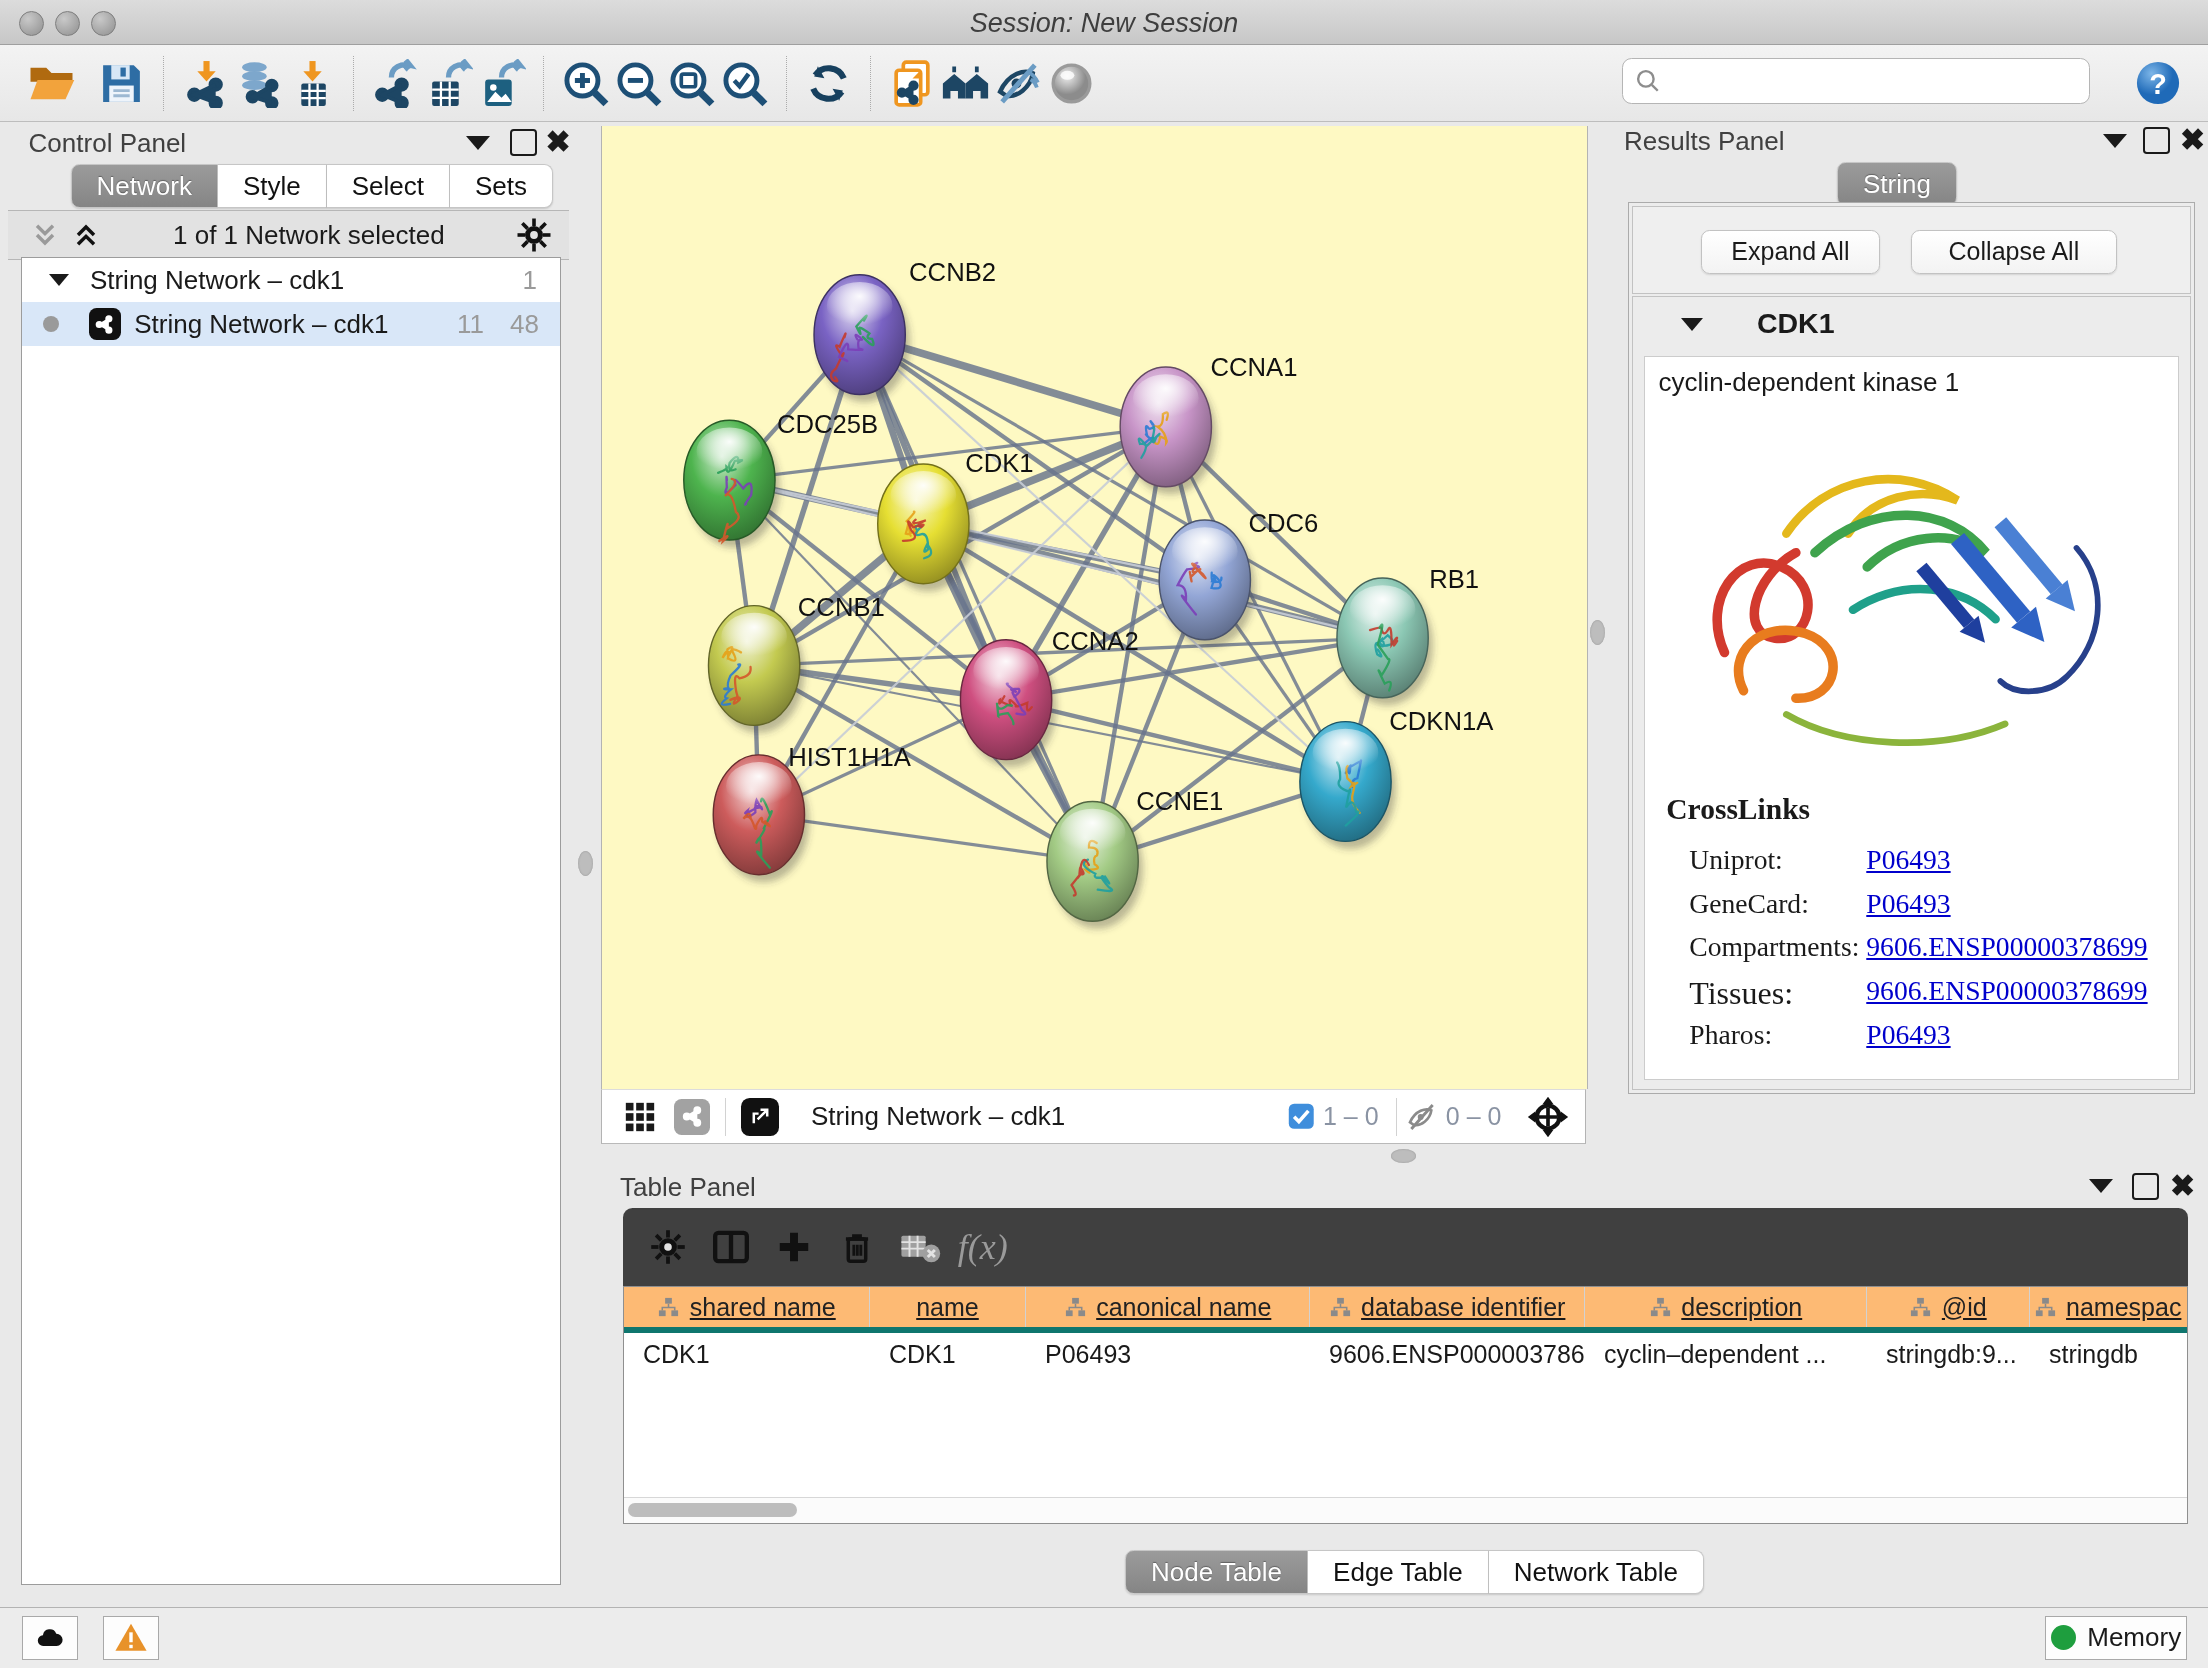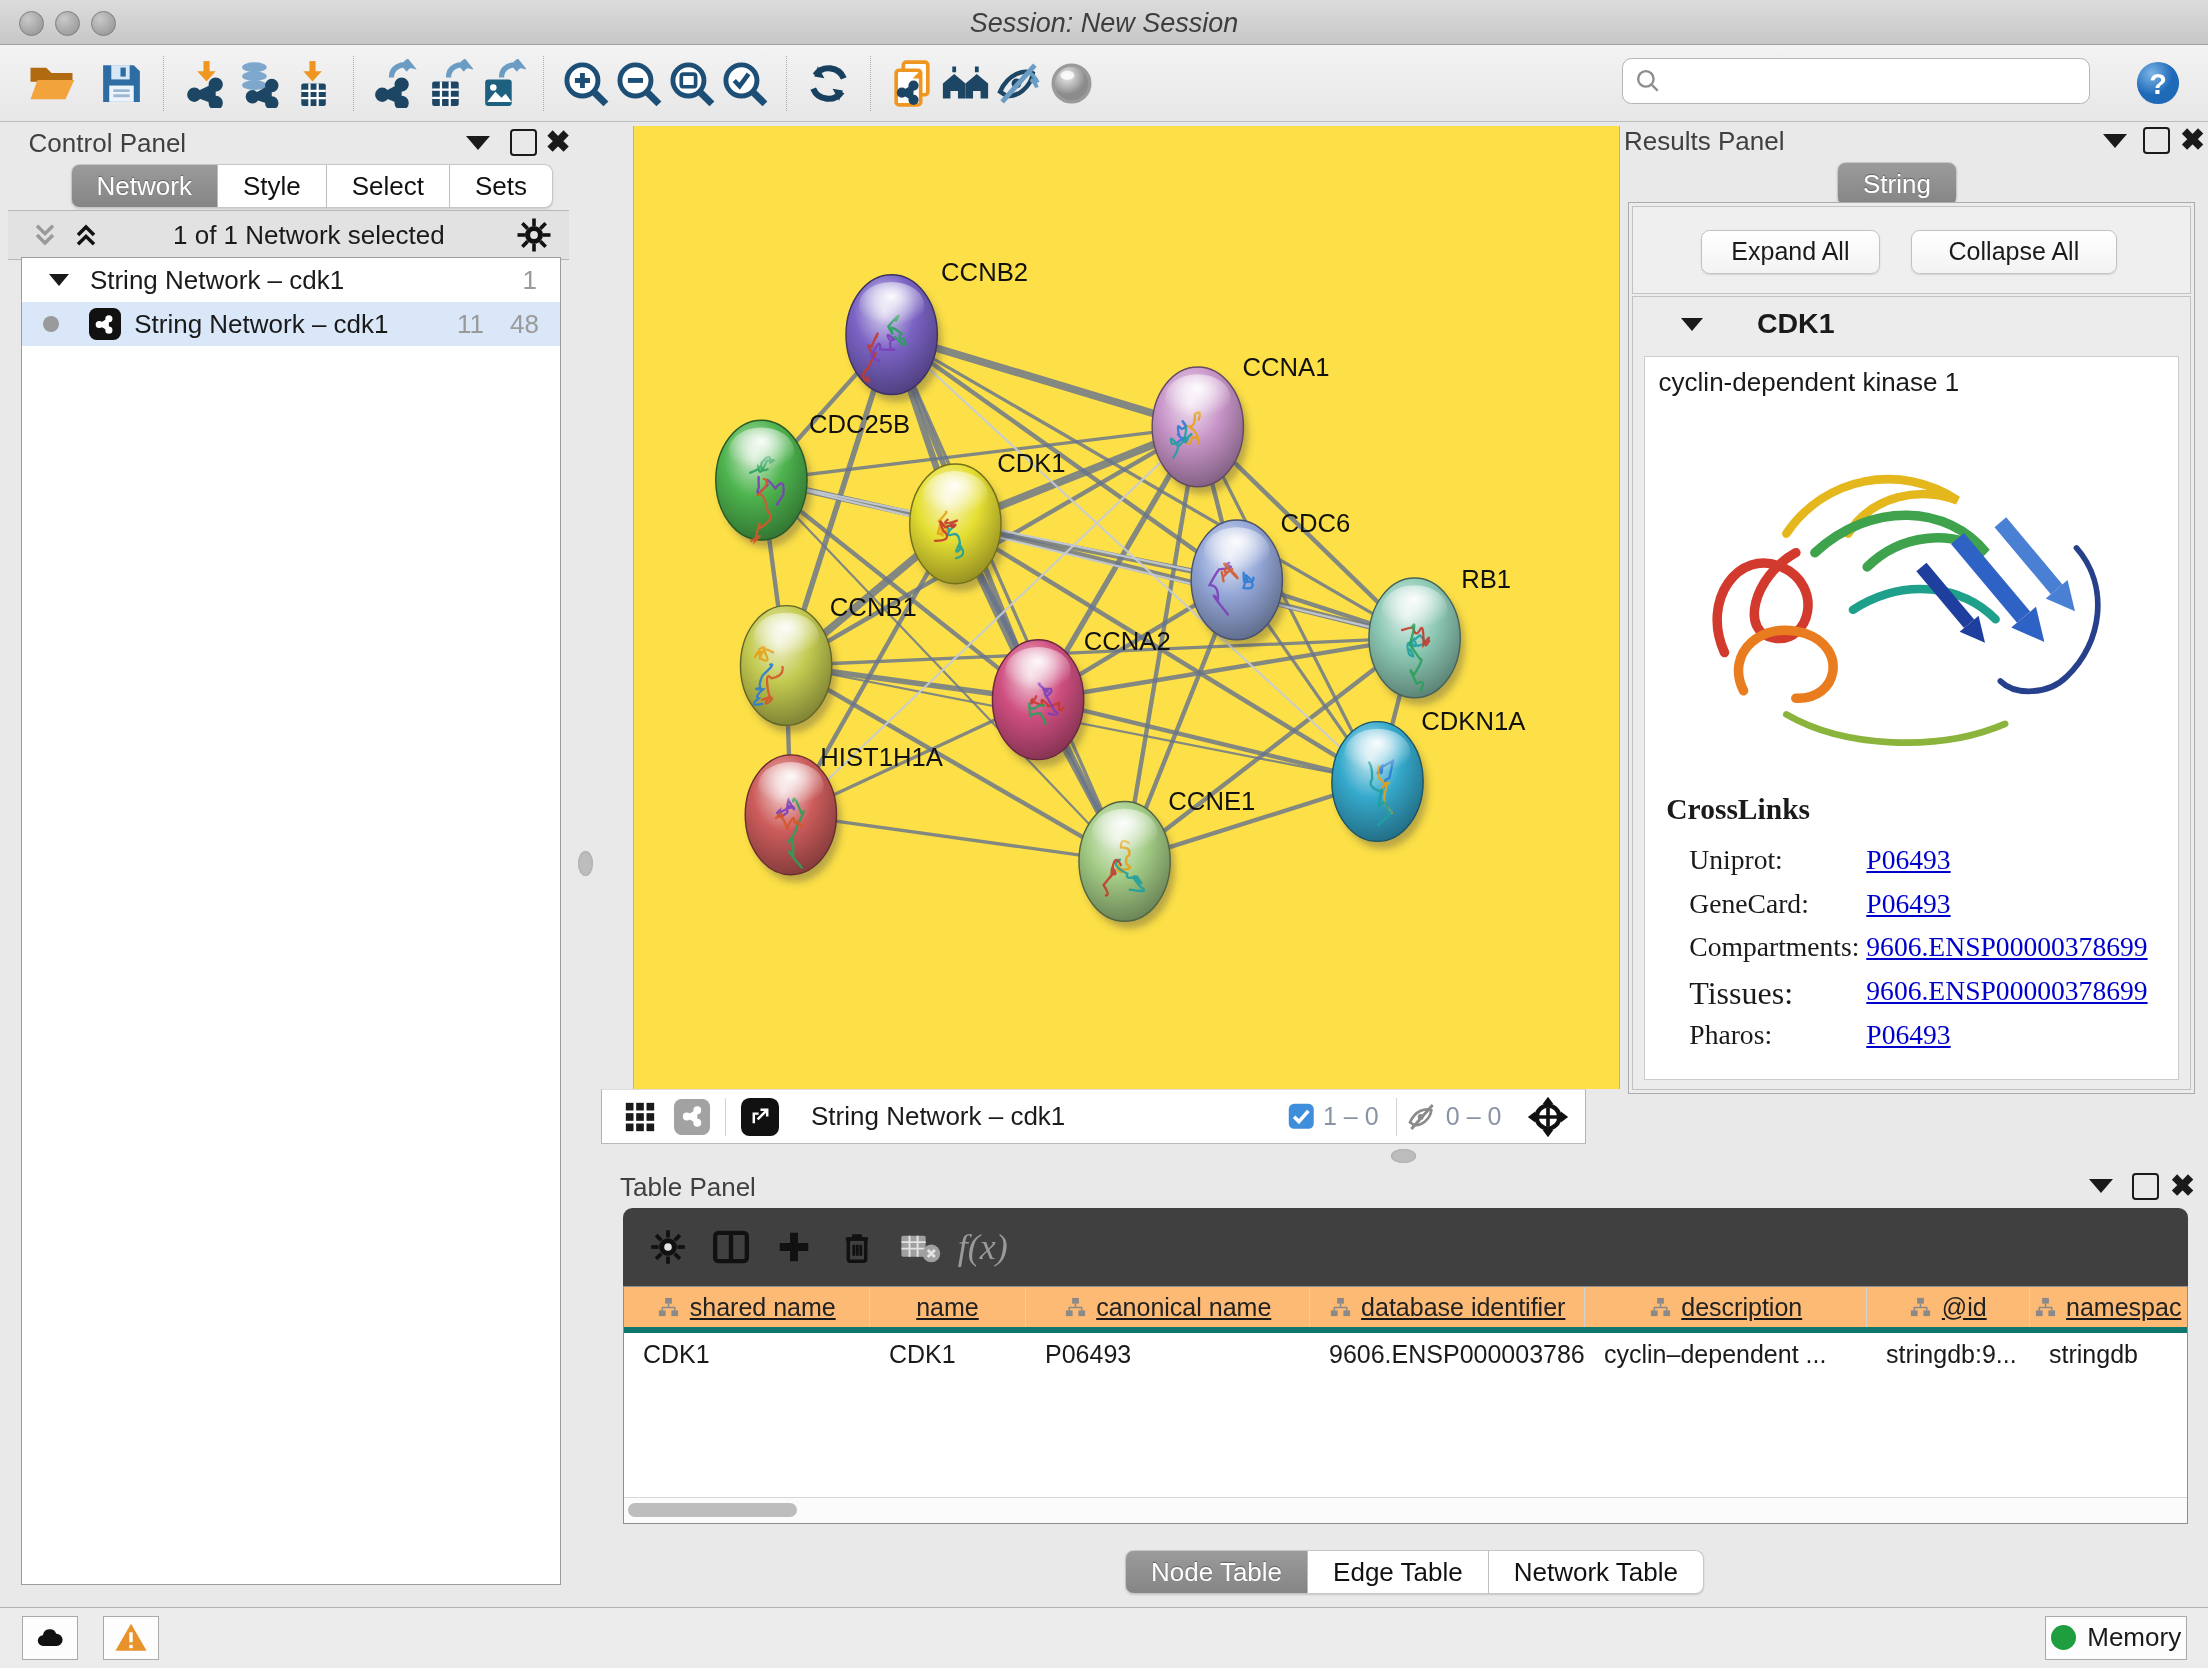--- a/index.html
+++ b/index.html
@@ -51,22 +51,22 @@
   .selector-bar{position:absolute;left:0px;top:84px;width:561px;height:48px;background:#e2e2e2;
     border-top:1px solid #b6b6b6;border-bottom:1px solid #b6b6b6;display:flex;align-items:center;}
   .tree-box{position:absolute;left:13.3px;top:131px;right:7.6px;bottom:1.9px;background:#fff;border:1px solid #9c9c9c;}
   .tree-row{position:relative;height:44px;display:flex;align-items:center;font-size:26px;}
   .tree-row.sel{background:#d9e7f8;}
   .cnt{color:#9a9a9a;}
   .share-badge{width:32px;height:32px;border-radius:7.6px;background:#111;display:flex;align-items:center;justify-content:center;}
   .share-badge.gray{background:#a2a2a2;}
 
   
-  #canvas{left:601px;top:126px;width:985px;height:963px;background:#fde047;
-    border-left:1px solid #b3b3b3;border-right:1px solid #b3b3b3;margin-left:32px;}
+  #canvas{left:601px;top:126px;width:985px;height:963px;background:#fef9c3;
+    border-left:1px solid #b3b3b3;border-right:1px solid #b3b3b3;}
   #canvas-footer{left:601px;top:1089px;width:985px;height:55px;background:#fff;
     border-left:1px solid #b3b3b3;border-right:1px solid #b3b3b3;
     border-top:1px solid #dcdcdc;border-bottom:1px solid #b9b9b9;
     display:flex;align-items:center;box-sizing:border-box;}
   .vdiv{width:1px;height:38px;background:#d2d2d2;margin:0 15px;}
   .footer-num{font-size:25px;color:#8a93a3;margin:0 7.6px;}
 
   .gutter-dot{background:#bdbdbd;border-radius:50%;box-shadow:inset 0 0 1.9px #909090;}
 
   

